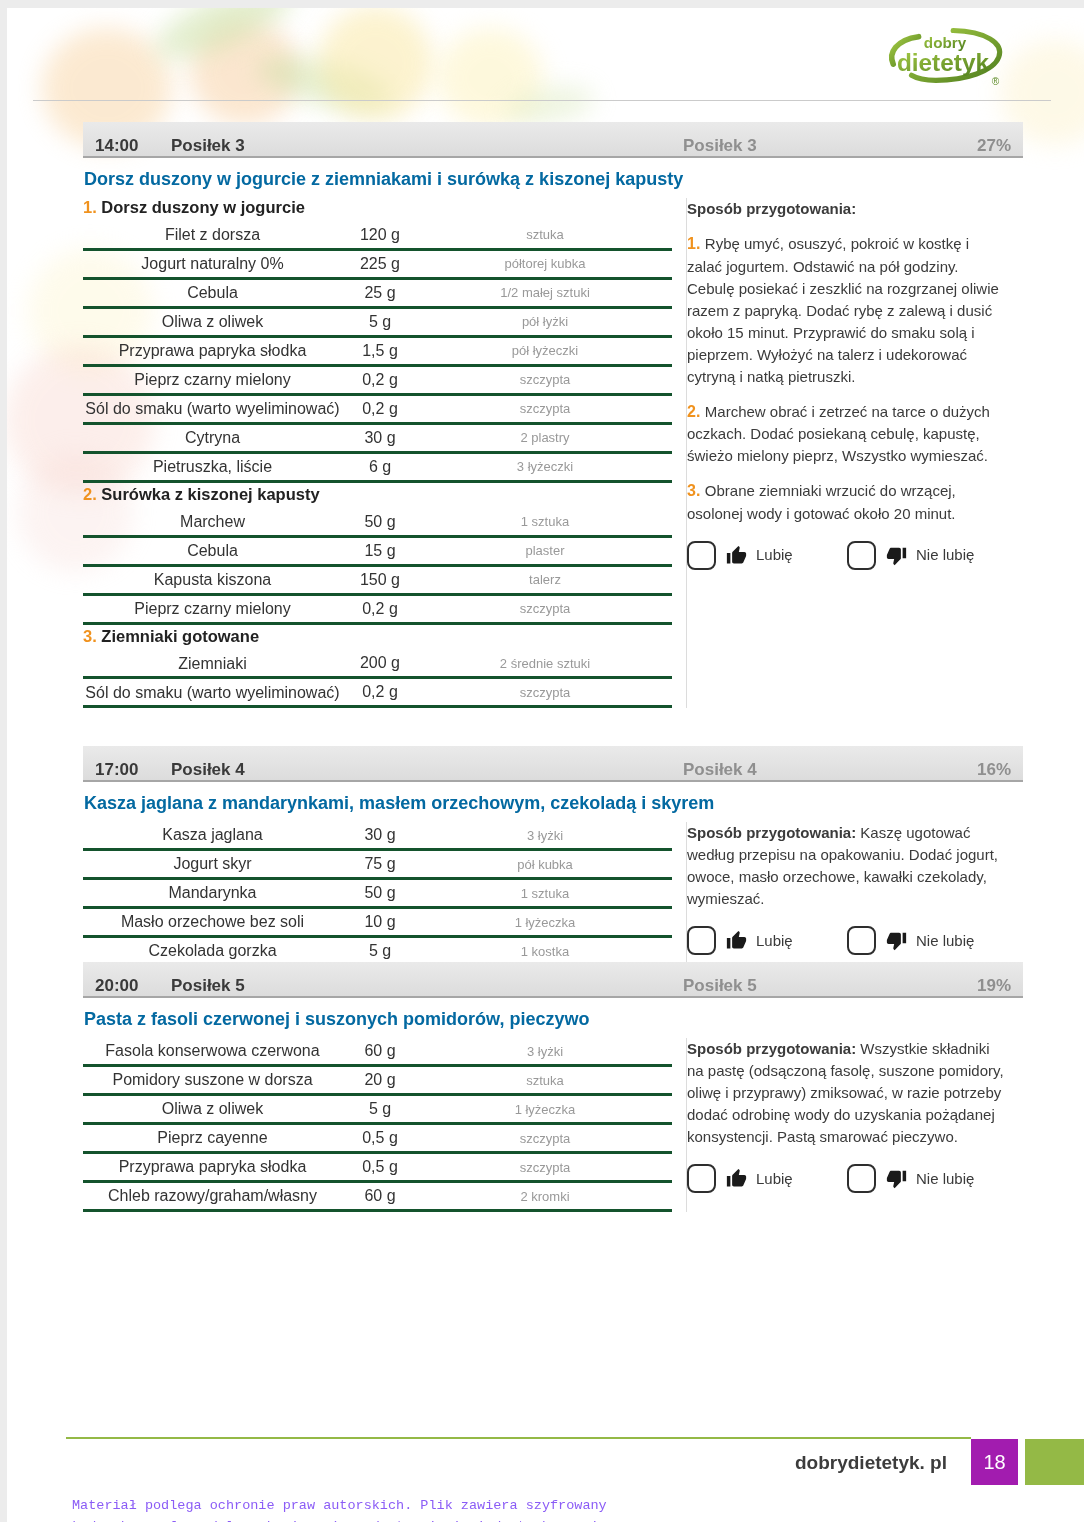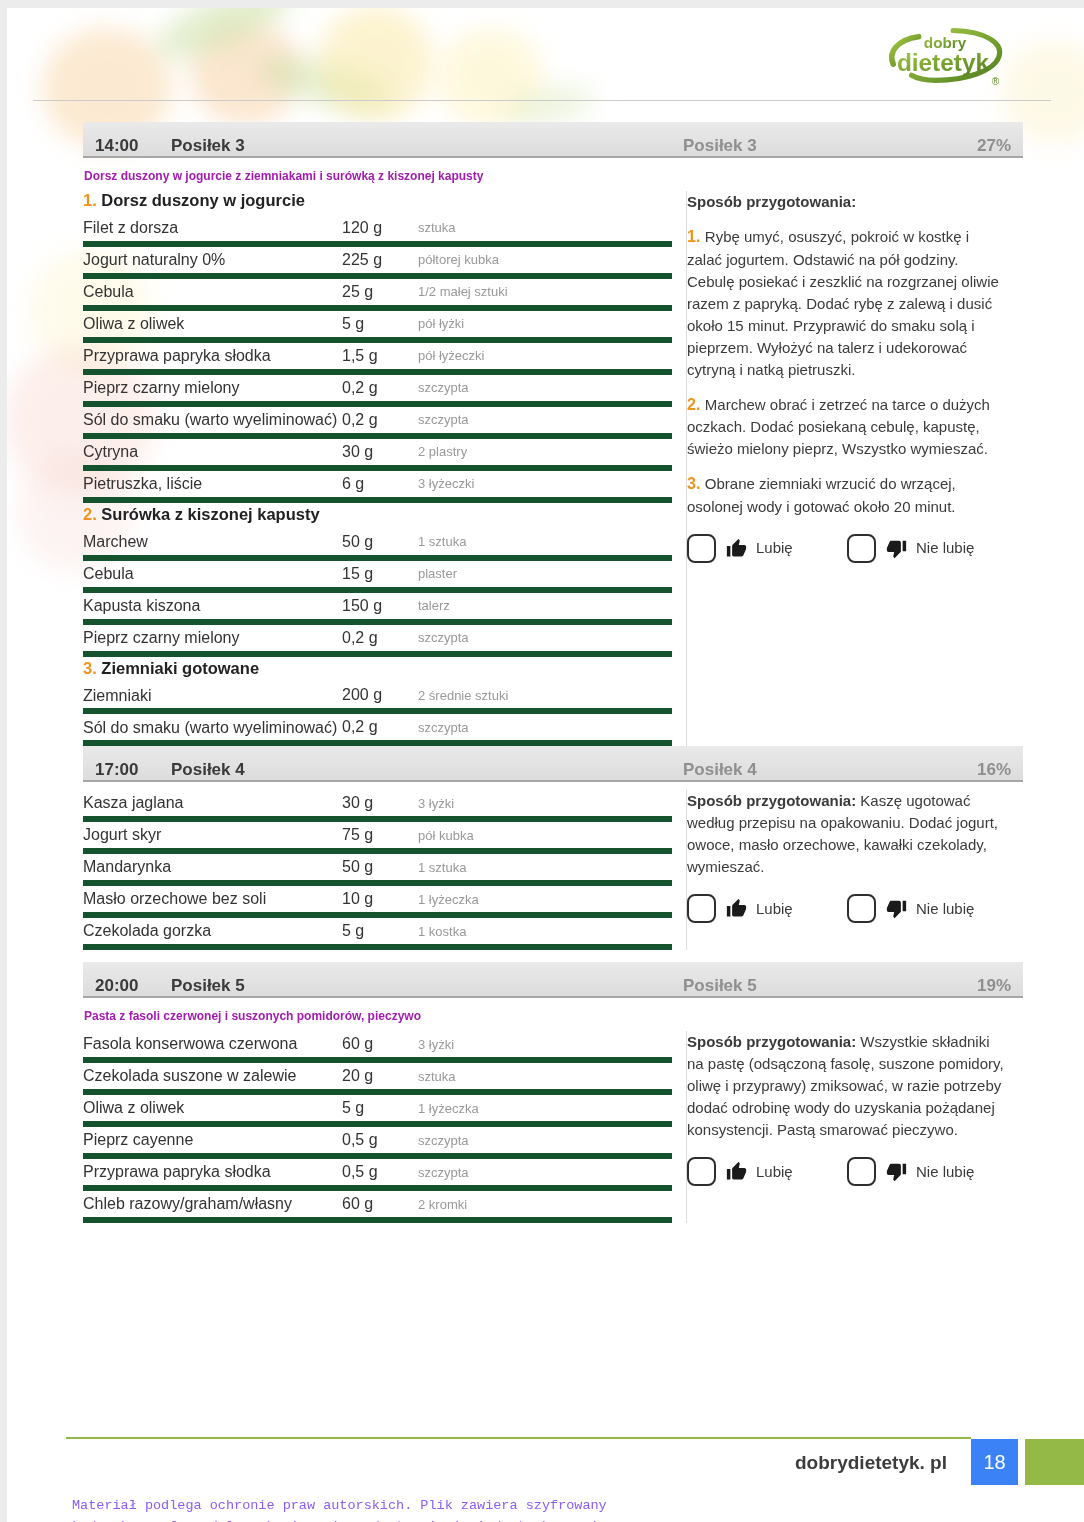--- a/index.html
+++ b/index.html
@@ -32,51 +32,51 @@
   .meal:nth-child(3){top:962px;}
 
   .bar{position:relative;height:34px;background:linear-gradient(#eaeaea,#dcdcdc);
        border-bottom:2px solid #a6a6a6;display:flex;align-items:flex-end;
        font-size:17px;font-weight:bold;color:#3a3a3a;}
   .bar-time{margin-left:12px;width:76px;flex:none;}
   .bar-name{flex:none;}
   .bar-name-right{position:absolute;left:600px;color:#8f8f8f;}
   .bar-pct{position:absolute;right:12px;color:#8f8f8f;}
 
-  .dish-title{margin:11px 0 0 1px;font-size:12px;font-weight:bold;color:#a21caf;}
+  .dish-title{margin:11px 0 0 1px;font-size:18px;font-weight:bold;color:#0369a1;}
   .meal-body{display:flex;align-items:stretch;margin-top:8px;}
   .ingredients{width:589px;flex:none;}
   .vdiv{width:1px;background:#dcdcdc;margin-left:14px;flex:none;}
   .prep{width:320px;flex:none;font-size:15px;color:#3b3b3b;line-height:1.47;}
 
   .group + .group{margin-top:2px;}
   .group-heading{font-size:16.5px;line-height:1.2;font-weight:bold;color:#222;margin:0 0 4px;}
   .gnum{color:#f0921e;}
   .row{display:grid;grid-template-columns:259px 76px 1fr;align-items:center;
-       border-bottom:6px solid #14532d;padding:3px 0;min-height:20px;}
+       border-bottom:3px solid #14532d;padding:3px 0;min-height:20px;text-align:center;}
   .cell-name{font-size:16px;color:#333;line-height:1.2;}
   .cell-amt{font-size:16px;color:#333;}
   .cell-measure{font-size:13px;color:#999;}
 
   .prep-heading{font-weight:bold;margin:0 0 12px;}
   .step,.prep-inline{margin:0 0 12px;}
   .stepnum{color:#f0921e;font-weight:bold;font-size:16px;}
   .prep-label{font-weight:bold;}
 
   .likes{display:flex;margin-top:16px;}
   .like-item{display:flex;align-items:center;width:166px;}
   .checkbox{width:29px;height:29px;border:2.5px solid #2e2e2e;border-radius:8px;background:#fff;flex:none;box-sizing:border-box;cursor:pointer;}
   .thumb{width:21px;height:21px;margin:0 9px 0 10px;flex:none;}
   .thumb svg{width:100%;height:100%;display:block;fill:#1a1a1a;}
   .like-label{font-size:15px;color:#3a3a3a;}
 
   .footer-rule{position:absolute;left:66px;top:1437px;width:905px;height:2px;background:#94b946;z-index:1;}
   .footer-note{position:absolute;left:72px;top:1496px;width:550px;font-size:13.5px;color:#8b5cf6;line-height:1.55;z-index:1;font-family:Liberation Mono, monospace;}
   .footer-site{position:absolute;right:137px;top:1452px;font-size:19px;font-weight:bold;color:#3c3c3c;z-index:1;}
-  .page-num{position:absolute;left:971px;top:1439px;width:47px;height:46px;background:#3b82f6;color:#fff;
+  .page-num{position:absolute;left:971px;top:1439px;width:47px;height:46px;background:#a21caf;color:#fff;
             font-size:20px;display:flex;align-items:center;justify-content:center;z-index:1;}
   .page-num2{position:absolute;left:1025px;top:1439px;width:59px;height:46px;background:#94b946;z-index:1;}
 </style>
 </head>
 <body>
 
 <div class="page">
   <div class="wm wm1"></div>
   <div class="wm wm2"></div>
   <div class="wm wm3"></div>
@@ -233,20 +233,21 @@
           </div>
         </div>
       </section>
       <section class="meal">
         <div class="bar">
           <span class="bar-time">17:00</span>
           <span class="bar-name">Posiłek 4</span>
           <span class="bar-name-right">Posiłek 4</span>
           <span class="bar-pct">16%</span>
         </div>
+        <h2 class="dish-title">Kasza jaglana z mandarynkami, masłem orzechowym, czekoladą i skyrem</h2>
         <div class="meal-body">
           <div class="ingredients">
             <div class="group">
               <div class="row">
                 <span class="cell-name">Kasza jaglana</span>
                 <span class="cell-amt">30 g</span>
                 <span class="cell-measure">3 łyżki</span>
               </div>
               <div class="row">
                 <span class="cell-name">Jogurt skyr</span>
@@ -306,21 +307,21 @@
         <h2 class="dish-title">Pasta z fasoli czerwonej i suszonych pomidorów, pieczywo</h2>
         <div class="meal-body">
           <div class="ingredients">
             <div class="group">
               <div class="row">
                 <span class="cell-name">Fasola konserwowa czerwona</span>
                 <span class="cell-amt">60 g</span>
                 <span class="cell-measure">3 łyżki</span>
               </div>
               <div class="row">
-                <span class="cell-name">Czekolada suszone w zalewie</span>
+                <span class="cell-name">Pomidory suszone w dorsza</span>
                 <span class="cell-amt">20 g</span>
                 <span class="cell-measure">sztuka</span>
               </div>
               <div class="row">
                 <span class="cell-name">Oliwa z oliwek</span>
                 <span class="cell-amt">5 g</span>
                 <span class="cell-measure">1 łyżeczka</span>
               </div>
               <div class="row">
                 <span class="cell-name">Pieprz cayenne</span>

